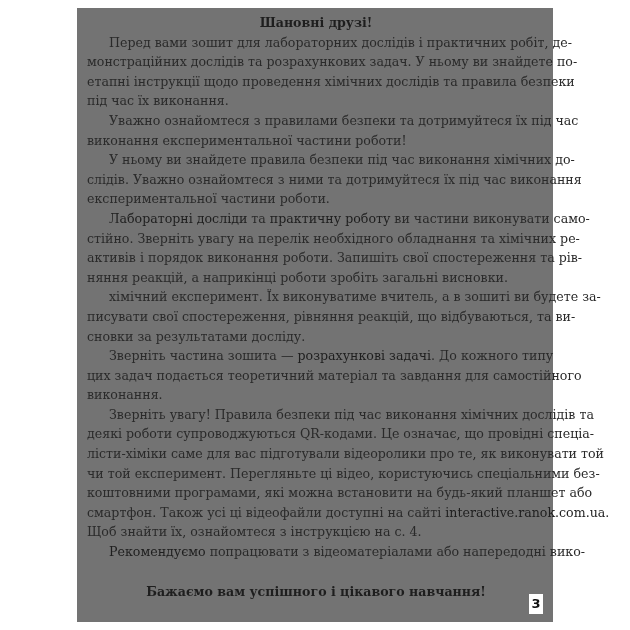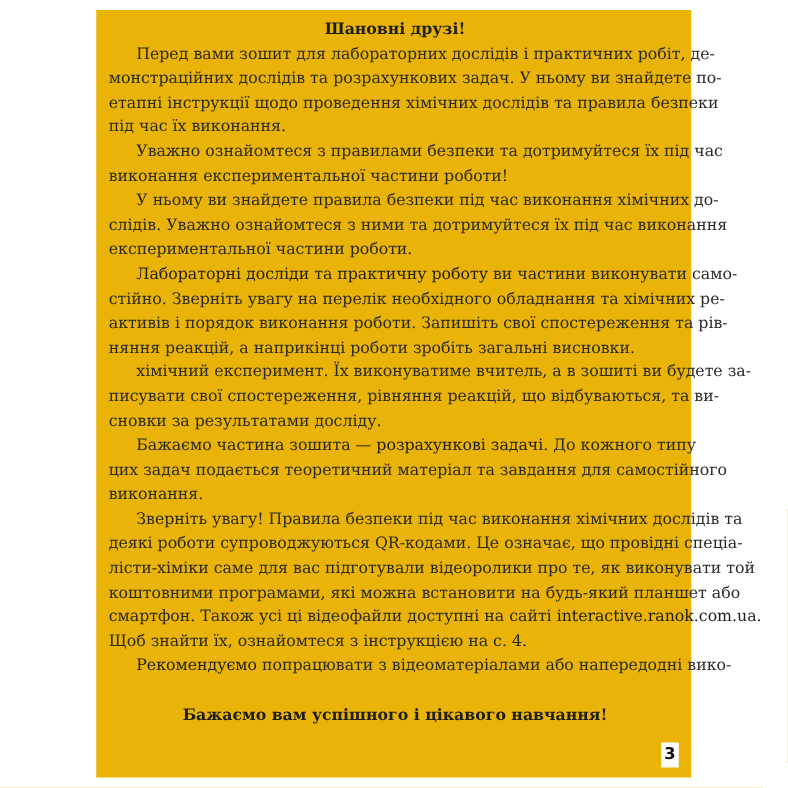--- a/index.html
+++ b/index.html
@@ -1,19 +1,19 @@
 <!DOCTYPE html>
 <html><head>
 <meta charset="utf-8">
 <style>
   html, body { margin: 0; padding: 0; background: #ffffff; }
   body { width: 630px; height: 630px; position: relative; overflow: hidden; }
   .page {
     position: absolute; left: 77px; top: 8px; width: 476px; height: 614px;
-    background: #eab308;
+    background: #737373;
   }
   .text {
     position: absolute; left: 10px; top: 0; width: 458px;
     font-family: "DejaVu Serif", "Liberation Serif", serif;
     font-size: 12.6px; line-height: 19.6px; color: #2a2a2a;
     text-align: justify; hyphens: manual;
   }
   .title {
     text-align: center; font-weight: bold; margin: 0; padding-top: 5px;
     font-size: 12.6px; line-height: 19.6px; color: #1e1e1e;
@@ -60,28 +60,29 @@
           <span class="line"><span>стійно. Зверніть увагу на перелік необхідного обладнання та хімічних ре-</span></span>
           <span class="line"><span>активів і порядок виконання роботи. Запишіть свої спостереження та рів-</span></span>
           <span class="line last"><span>няння реакцій, а наприкінці роботи зробіть загальні висновки.</span></span>
         </div>
         <div class="para" style="text-indent: 0px;">
           <span class="line"><span>хімічний експеримент. Їх виконуватиме вчитель, а в зошиті ви будете за-</span></span>
           <span class="line"><span>писувати свої спостереження, рівняння реакцій, що відбуваються, та ви-</span></span>
           <span class="line last"><span>сновки за результатами досліду.</span></span>
         </div>
         <div class="para" style="text-indent: 0px;">
-          <span class="line"><span>Бажаємо частина зошита — </span><span class="b">розрахункові задачі</span><span>. До кожного типу</span></span>
+          <span class="line"><span>Зверніть частина зошита — </span><span class="b">розрахункові задачі</span><span>. До кожного типу</span></span>
           <span class="line"><span>цих задач подається теоретичний матеріал та завдання для самостійного</span></span>
           <span class="line last"><span>виконання.</span></span>
         </div>
         <div class="para" style="text-indent: 0px;">
           <span class="line"><span>Зверніть увагу! Правила безпеки під час виконання хімічних дослідів та</span></span>
           <span class="line"><span>деякі роботи супроводжуються QR-кодами. Це означає, що провідні спеціа-</span></span>
           <span class="line"><span>лісти-хіміки саме для вас підготували відеоролики про те, як виконувати той</span></span>
+          <span class="line"><span>чи той експеримент. Перегляньте ці відео, користуючись спеціальними без-</span></span>
           <span class="line"><span>коштовними програмами, які можна встановити на будь-який планшет або</span></span>
           <span class="line"><span>смартфон. Також усі ці відеофайли доступні на сайті </span><span class="b">interactive.ranok.com.ua</span><span>.</span></span>
           <span class="line last"><span>Щоб знайти їх, ознайомтеся з інструкцією на с. 4.</span></span>
         </div>
         <div class="para" style="text-indent: 0px;">
           <span class="line"><span class="b">Рекомендуємо</span><span> попрацювати з відеоматеріалами або напередодні вико-</span></span>
         </div>
       </div>
     <p class="closing">Бажаємо вам успішного і цікавого навчання!</p>
   </div>

